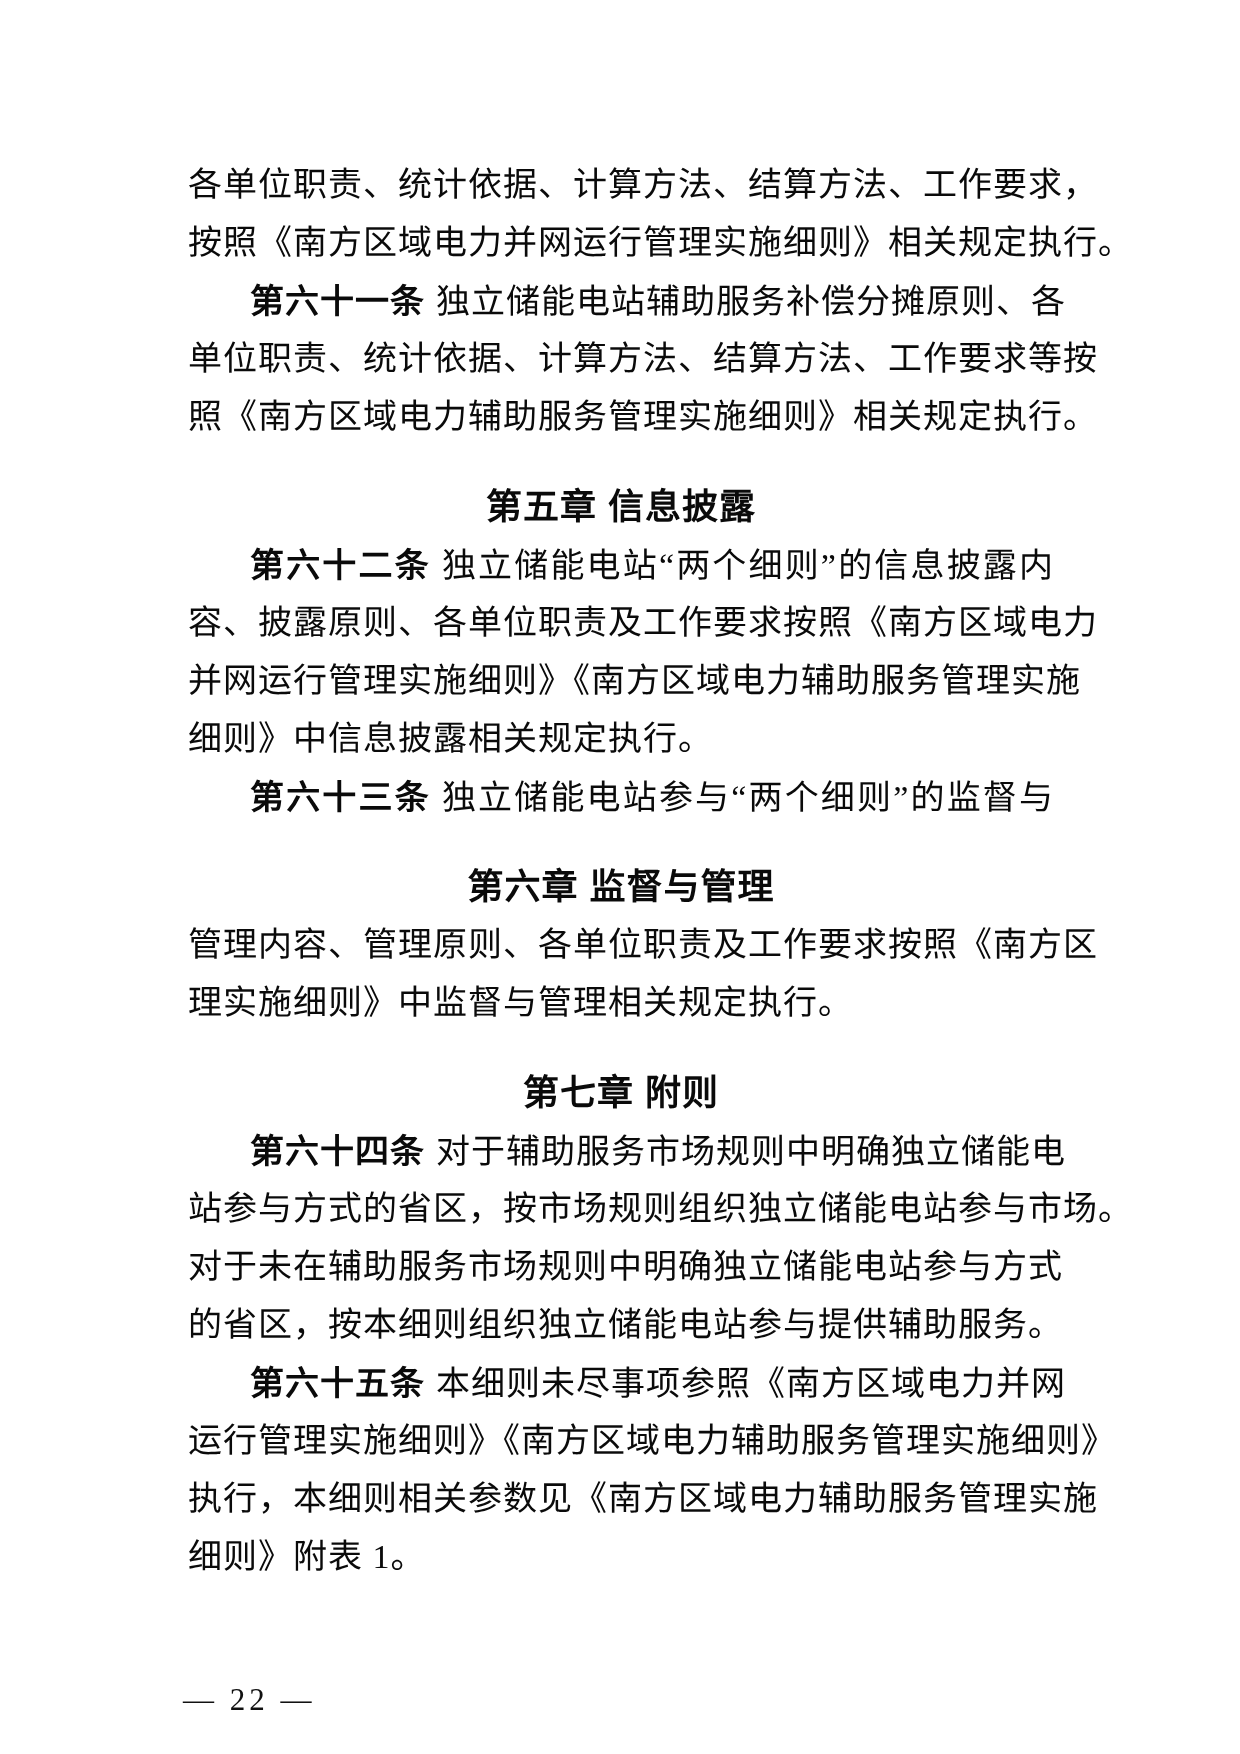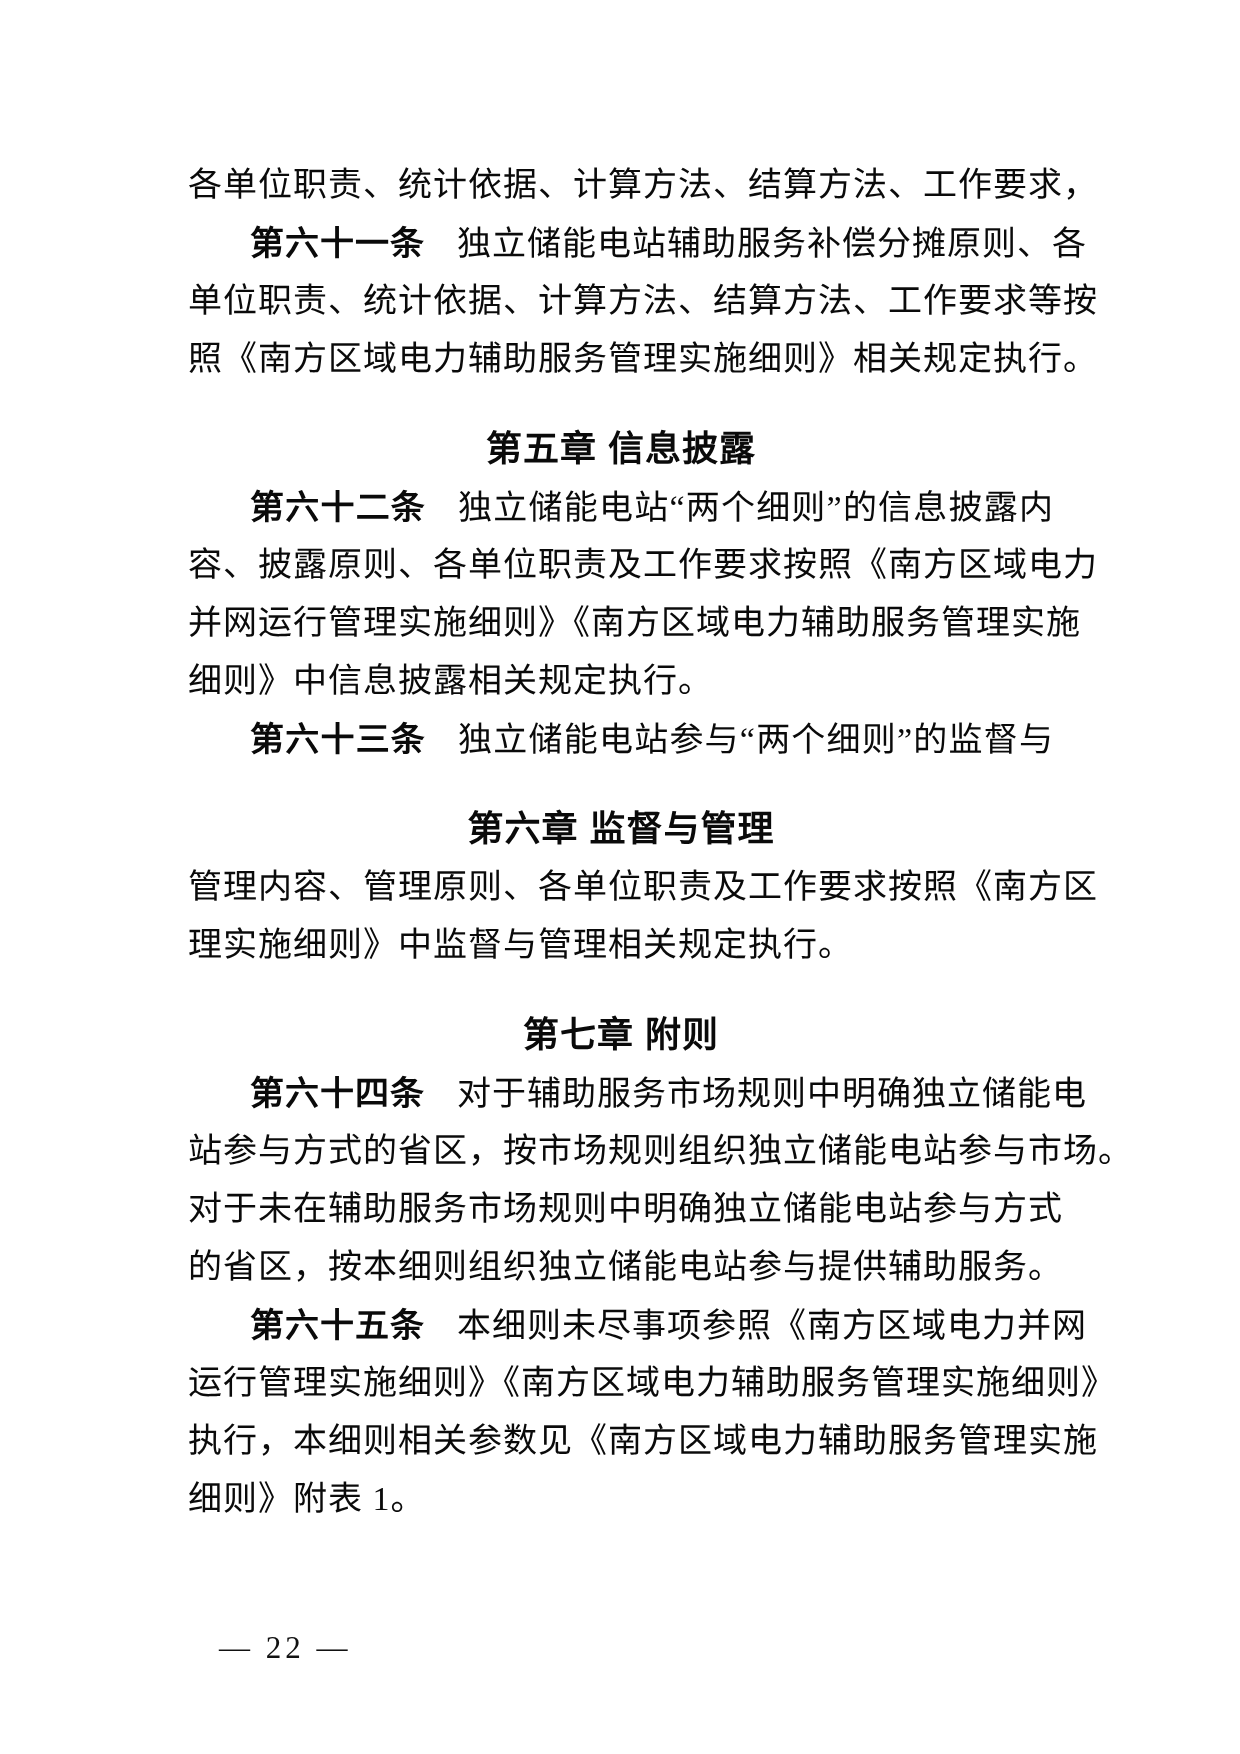--- a/index.html
+++ b/index.html
@@ -40,38 +40,38 @@
     text-align: center;
     text-align-last: center;
     font-weight: 700;
     font-size: 36px;
     font-family: "Liberation Sans", "DejaVu Sans", sans-serif;
     margin-top: 32px;
   }
   .lead {
     font-weight: 700;
     font-family: "Liberation Sans", "DejaVu Sans", sans-serif;
-    margin-right: 32px;
+    margin-right: 11px;
   }
   .footer {
     position: absolute;
     left: 183px;
-    top: 1630px;
+    top: 1682px;
     font-size: 31px;
     letter-spacing: 4px;
     color: #111111;
-    margin-left: 36px;
   }
 </style>
 </head>
 <body>
 
 <div class="page">
   <div class="text-block">
       <div class="line j"><span>各单位职责、统计依据、计算方法、结算方法、工作要求，</span></div>
+      <div class="line j"><span>按照《南方区域电力并网运行管理实施细则》相关规定执行。</span></div>
       <div class="line indent j"><span class="lead">第六十一条</span><span>独立储能电站辅助服务补偿分摊原则、各</span></div>
       <div class="line j"><span>单位职责、统计依据、计算方法、结算方法、工作要求等按</span></div>
       <div class="line j"><span>照《南方区域电力辅助服务管理实施细则》相关规定执行。</span></div>
       <div class="line chapter"><span>第五章 信息披露</span></div>
       <div class="line indent j"><span class="lead">第六十二条</span><span>独立储能电站“两个细则”的信息披露内</span></div>
       <div class="line j"><span>容、披露原则、各单位职责及工作要求按照《南方区域电力</span></div>
       <div class="line j"><span>并网运行管理实施细则》《南方区域电力辅助服务管理实施</span></div>
       <div class="line"><span>细则》中信息披露相关规定执行。</span></div>
       <div class="line indent j"><span class="lead">第六十三条</span><span>独立储能电站参与“两个细则”的监督与</span></div>
       <div class="line chapter"><span>第六章 监督与管理</span></div>

